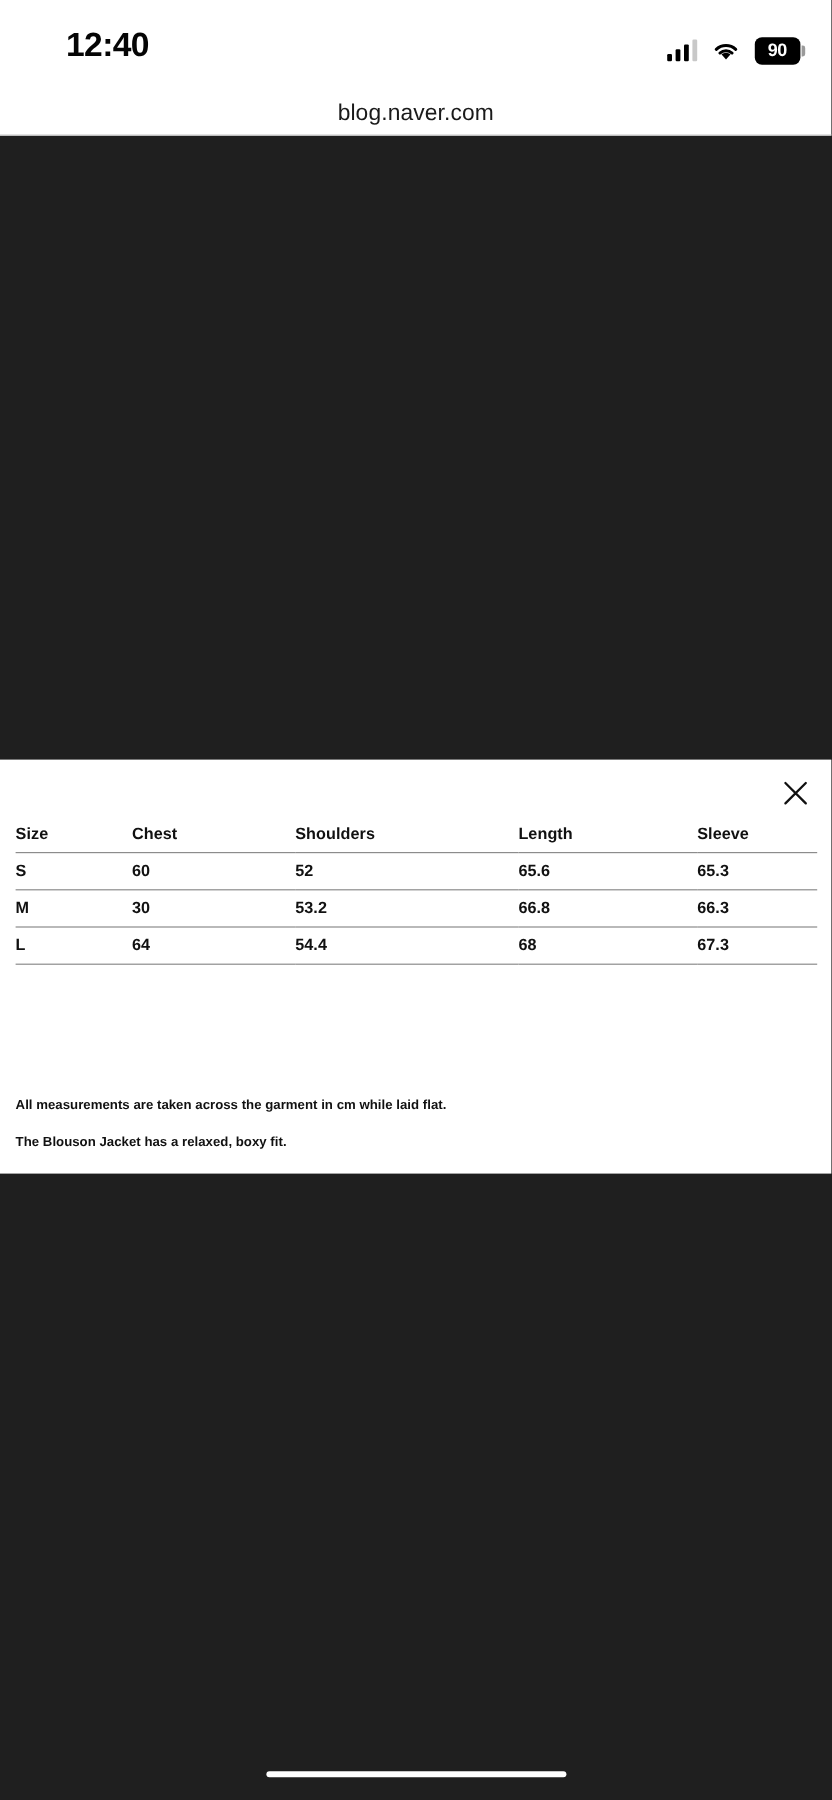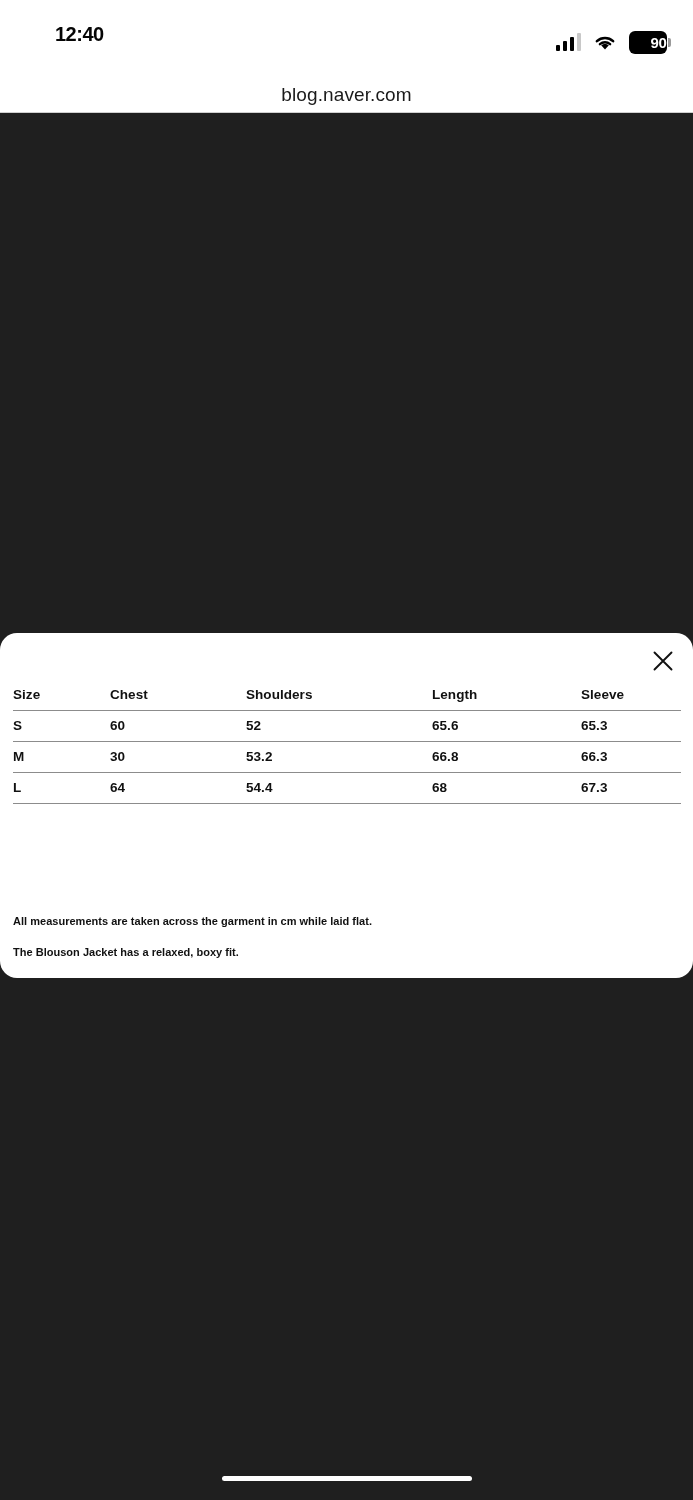--- a/index.html
+++ b/index.html
@@ -27,21 +27,21 @@
   .status-bar {
     position: relative;
     width: 100%;
     height: 66px;
   }
 
   .status-time {
     position: absolute;
     left: 55px;
     top: 24px;
-    font-size: 20px;
+    font-size: 28px;
     font-weight: bold;
     letter-spacing: -0.5px;
     color: #050505;
     line-height: 1;
   }
 
   .status-icons {
     position: absolute;
     right: 22px;
     top: 30px;
@@ -80,21 +80,21 @@
     display: flex;
     align-items: center;
   }
   .battery-body {
     width: 39px;
     height: 23px;
     background: #000000;
     border-radius: 6px;
     display: flex;
     align-items: center;
-    justify-content: flex-end;
+    justify-content: center;
   }
   .battery-level-text {
     color: #ffffff;
     font-size: 15px;
     font-weight: bold;
     letter-spacing: -0.3px;
     line-height: 1;
   }
   .battery-cap {
     width: 3px;
@@ -144,21 +144,20 @@
   }
 
   
   .size-modal {
     position: absolute;
     top: 633px; left: 0;
     width: 693px;
     height: 345px;
     background: #ffffff;
     z-index: 4;
-    border-radius: 17px;
   }
 
   .close-button {
     position: absolute;
     top: 10px;
     right: 12px;
     width: 36px;
     height: 36px;
     display: flex;
     align-items: center;

